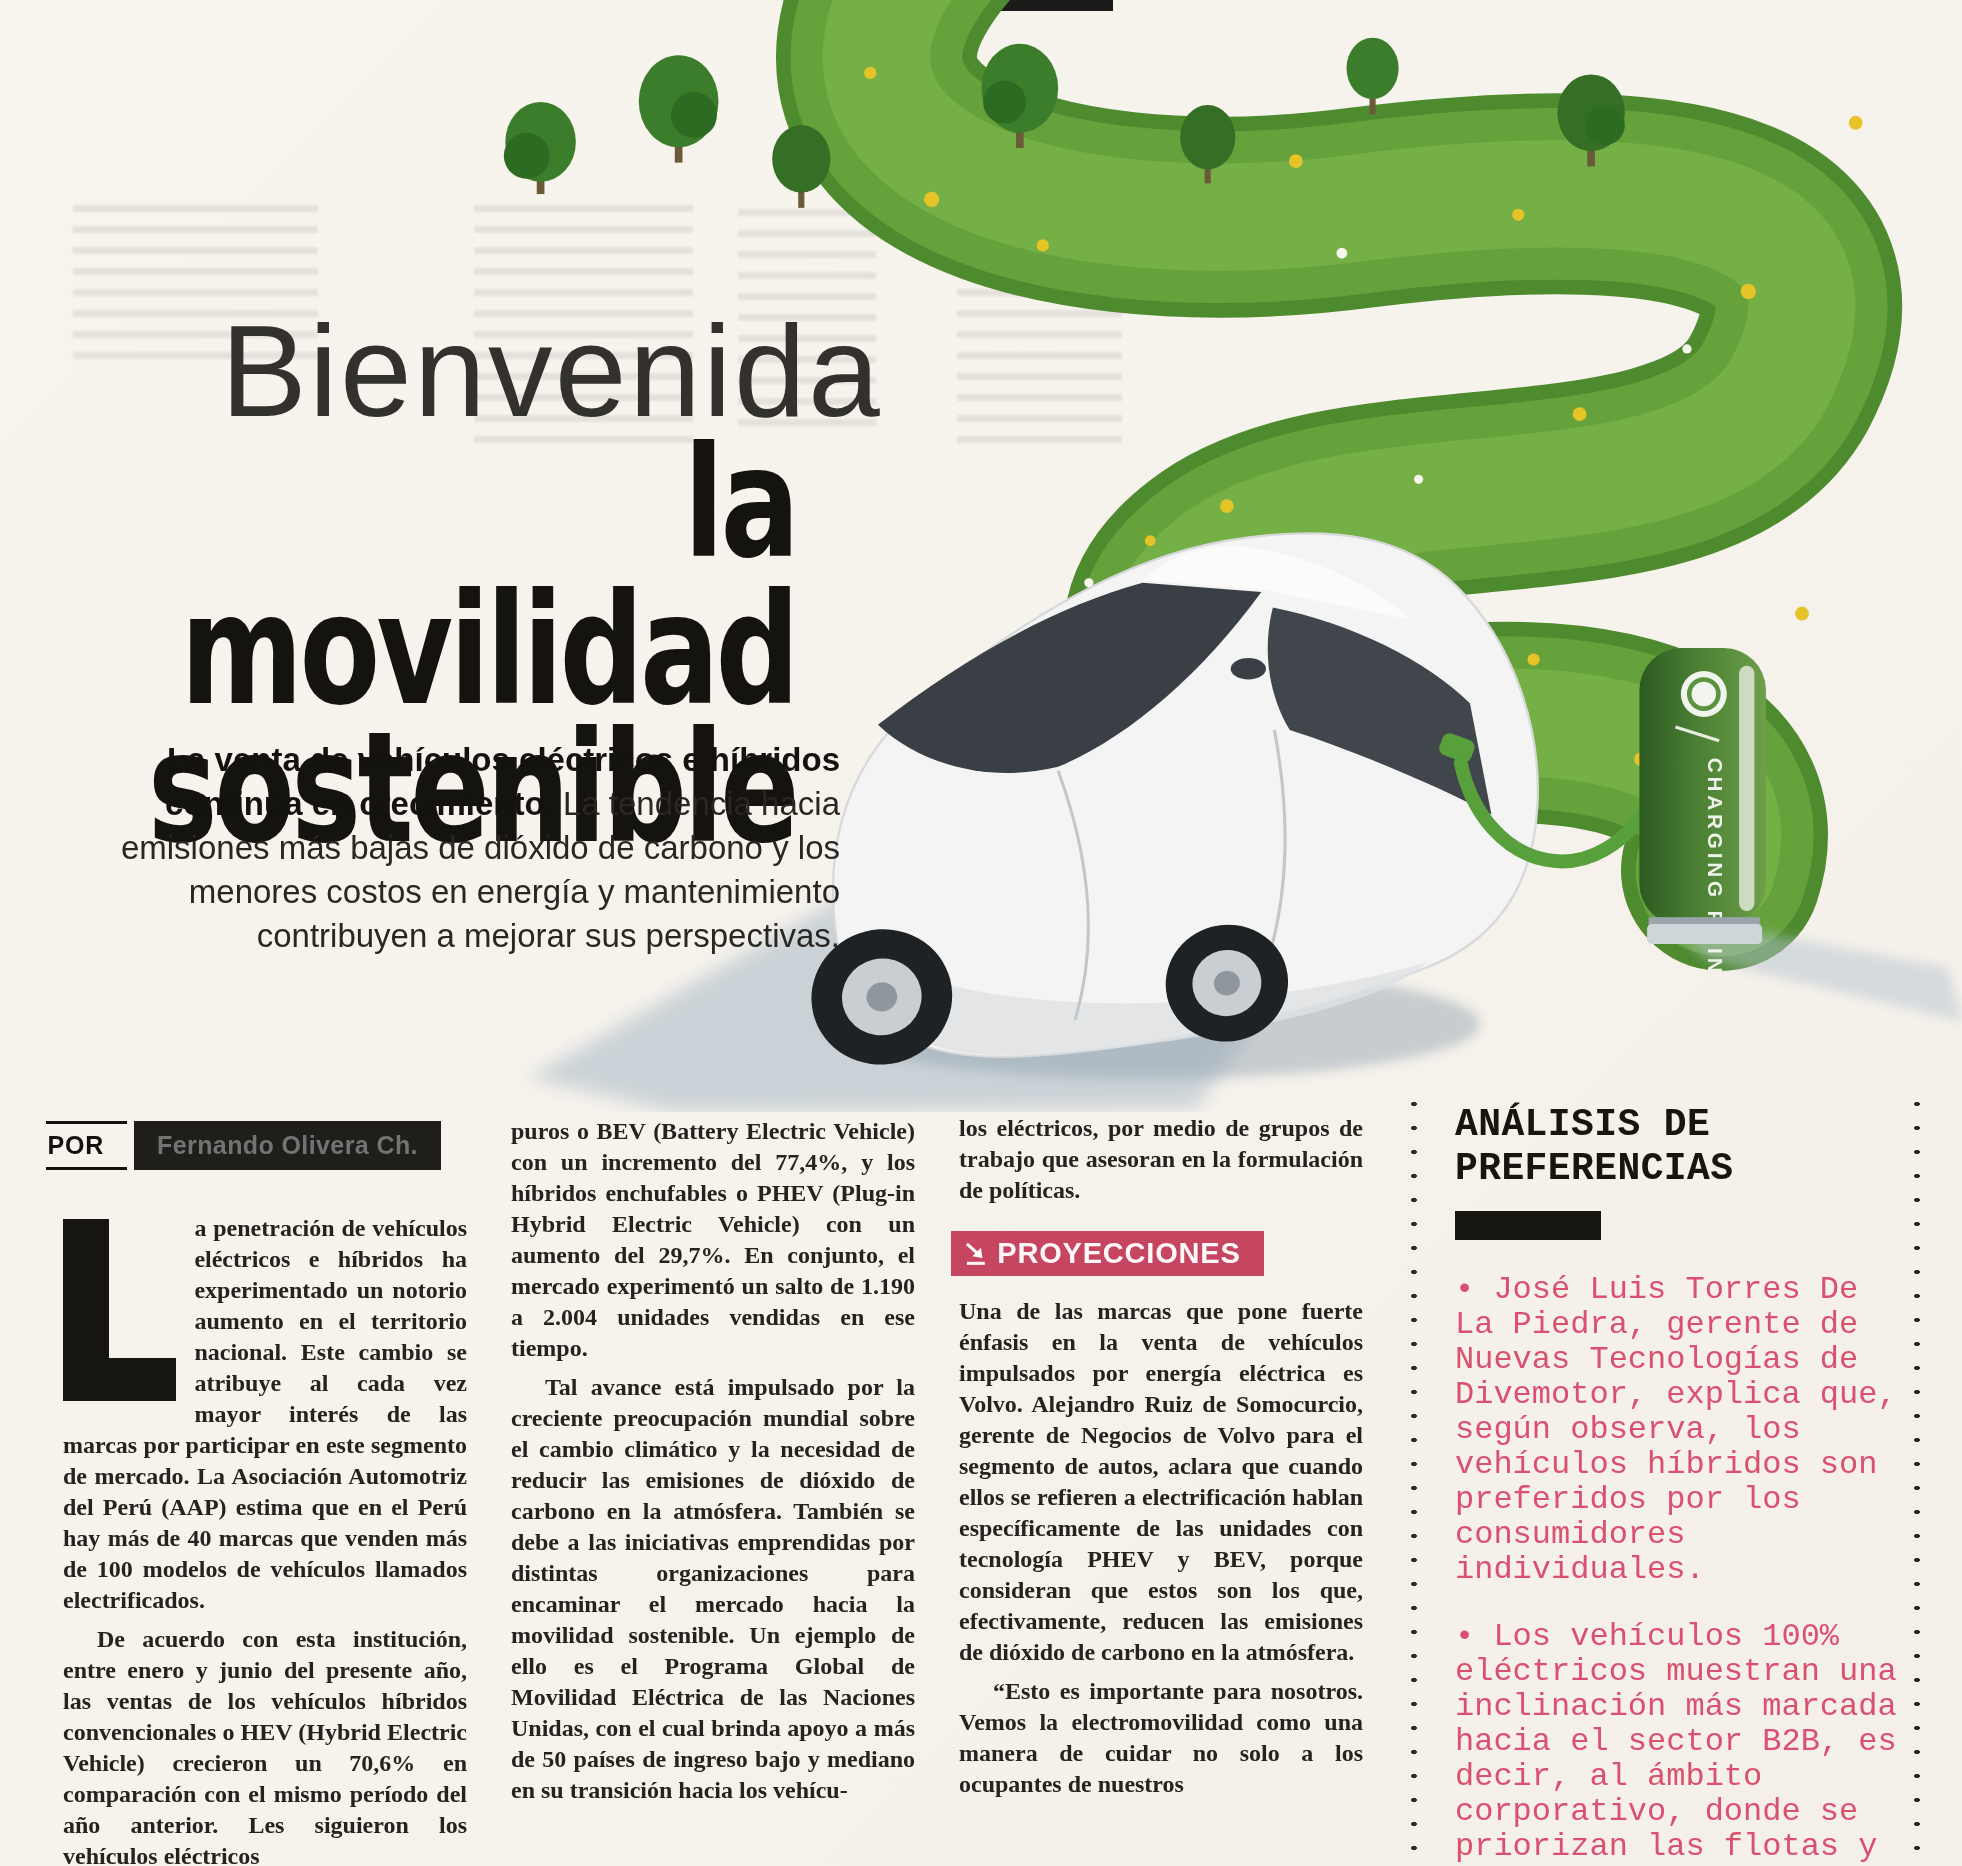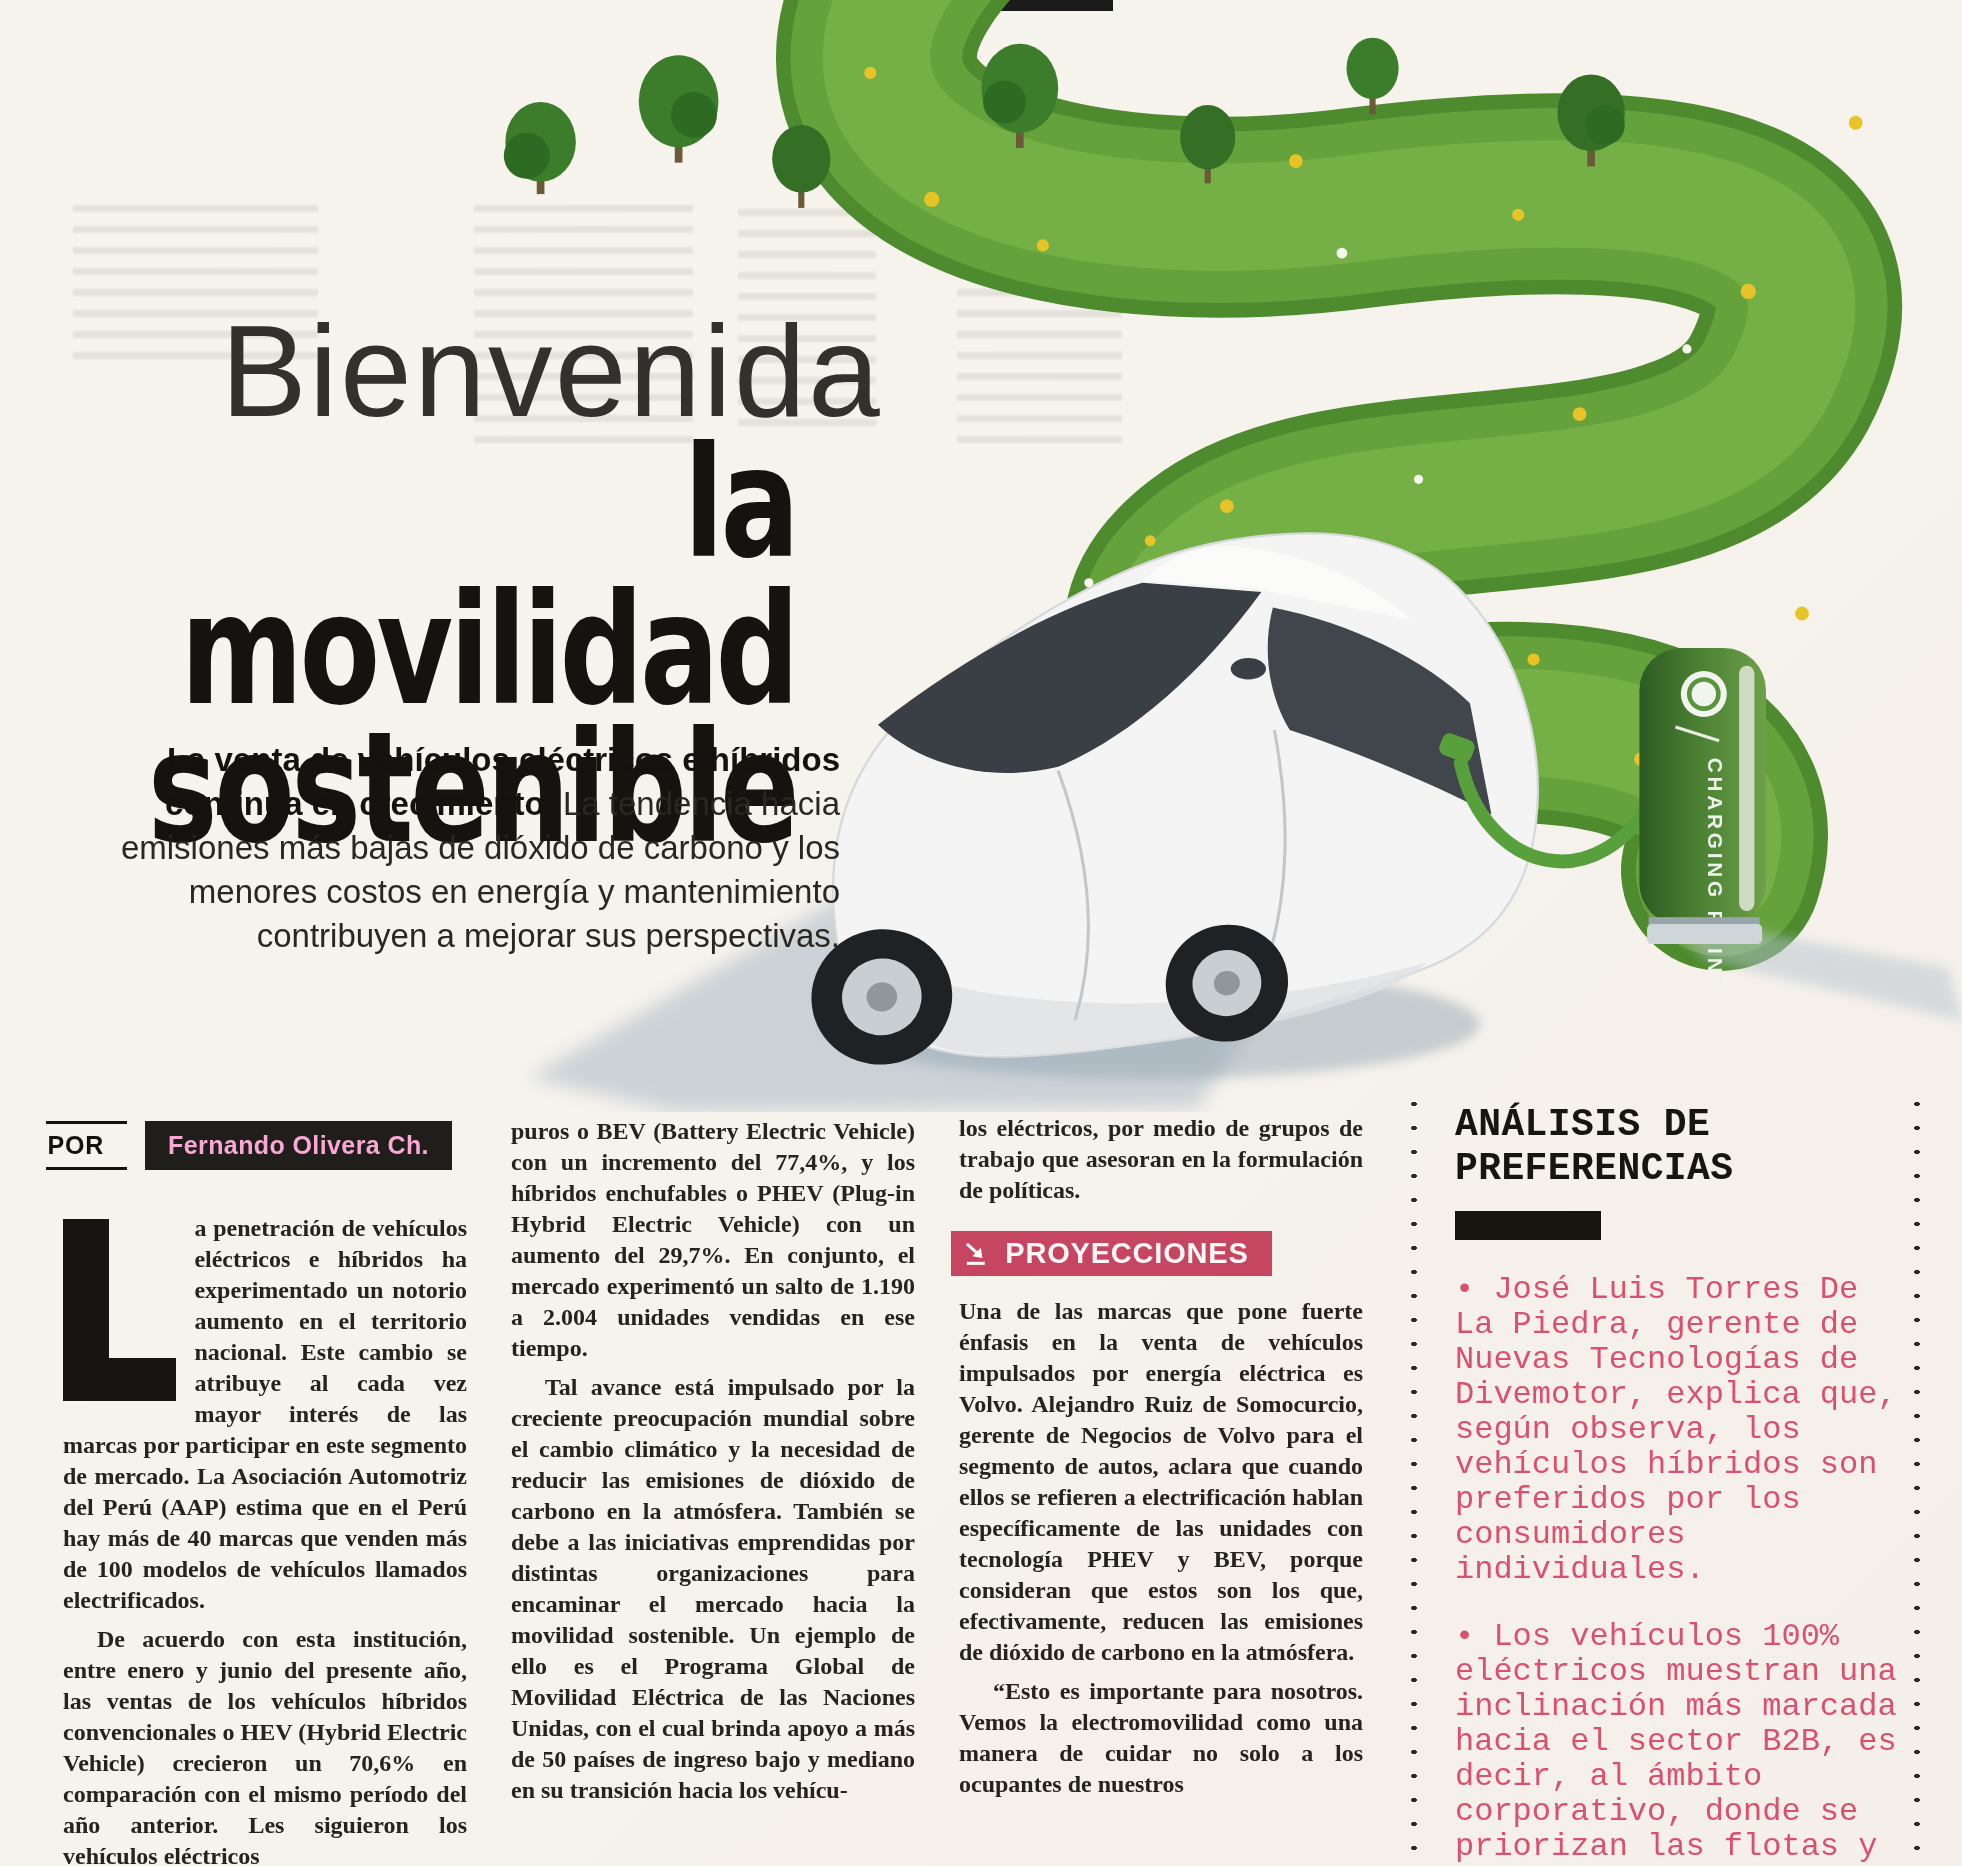--- a/index.html
+++ b/index.html
@@ -39,42 +39,42 @@
   }
   .lede b{color:#14120f;}
   
   .byline{position:absolute;left:46px;top:1121px;display:flex;align-items:stretch;}
   .por{
     font-weight:bold;font-size:25px;color:#14120f;letter-spacing:0.8px;
     border-top:3.1px solid #14120f;border-bottom:3.1px solid #14120f;
     padding:7px 23px 7px 1.5px;align-self:stretch;display:flex;align-items:center;
   }
   .author{
-    background:#201e1b;color:#f9a8d4;font-weight:bold;font-size:25px;
-    padding:7.7px 23px;margin-left:18px;display:flex;align-items:center;letter-spacing:0.4px;
+    background:#201e1b;color:#737373;font-weight:bold;font-size:25px;
+    padding:7.7px 23px;margin-left:7px;display:flex;align-items:center;letter-spacing:0.4px;
   }
   
   .col{
     position:absolute;width:420px;
     font-family:"Liberation Serif",serif;
     font-size:24px;line-height:31px;text-align:justify;color:#26231f;
   }
   .col p{margin:8px;font-weight:bold;}
   .col p.ind{text-indent:34px;}
   #col1{left:55px;top:1205px;}
   #col2{left:503px;top:1108px;}
   #col3{left:951px;top:1105px;}
   .dropcap{
     float:left;width:113px;height:182px;margin:6.1px 18.4px 4.6px 0;position:relative;
     background:
       linear-gradient(#171512,#171512) left top/46px 100% no-repeat,
       linear-gradient(#171512,#171512) left bottom/113px 43px no-repeat;
   }
   .tag{
-    display:inline-flex;align-items:center;gap:14px;
+    display:inline-flex;align-items:center;gap:6px;
     background:#c64560;color:#fdf7f7;
     font-family:"Liberation Sans",sans-serif;font-weight:bold;
     font-size:29px;letter-spacing:0.8px;
     padding:7px 23px 7px 12.3px;margin:17px 0 12.3px 0;
   }
   .tag svg{display:block;}
   
   .dotted{
     position:absolute;width:12.3px;top:1096px;height:768px;
     background-image:radial-gradient(ellipse 4.6px 3.5px at 6.1px 7.7px,#2e2b27 62%,rgba(0,0,0,0) 63%);

